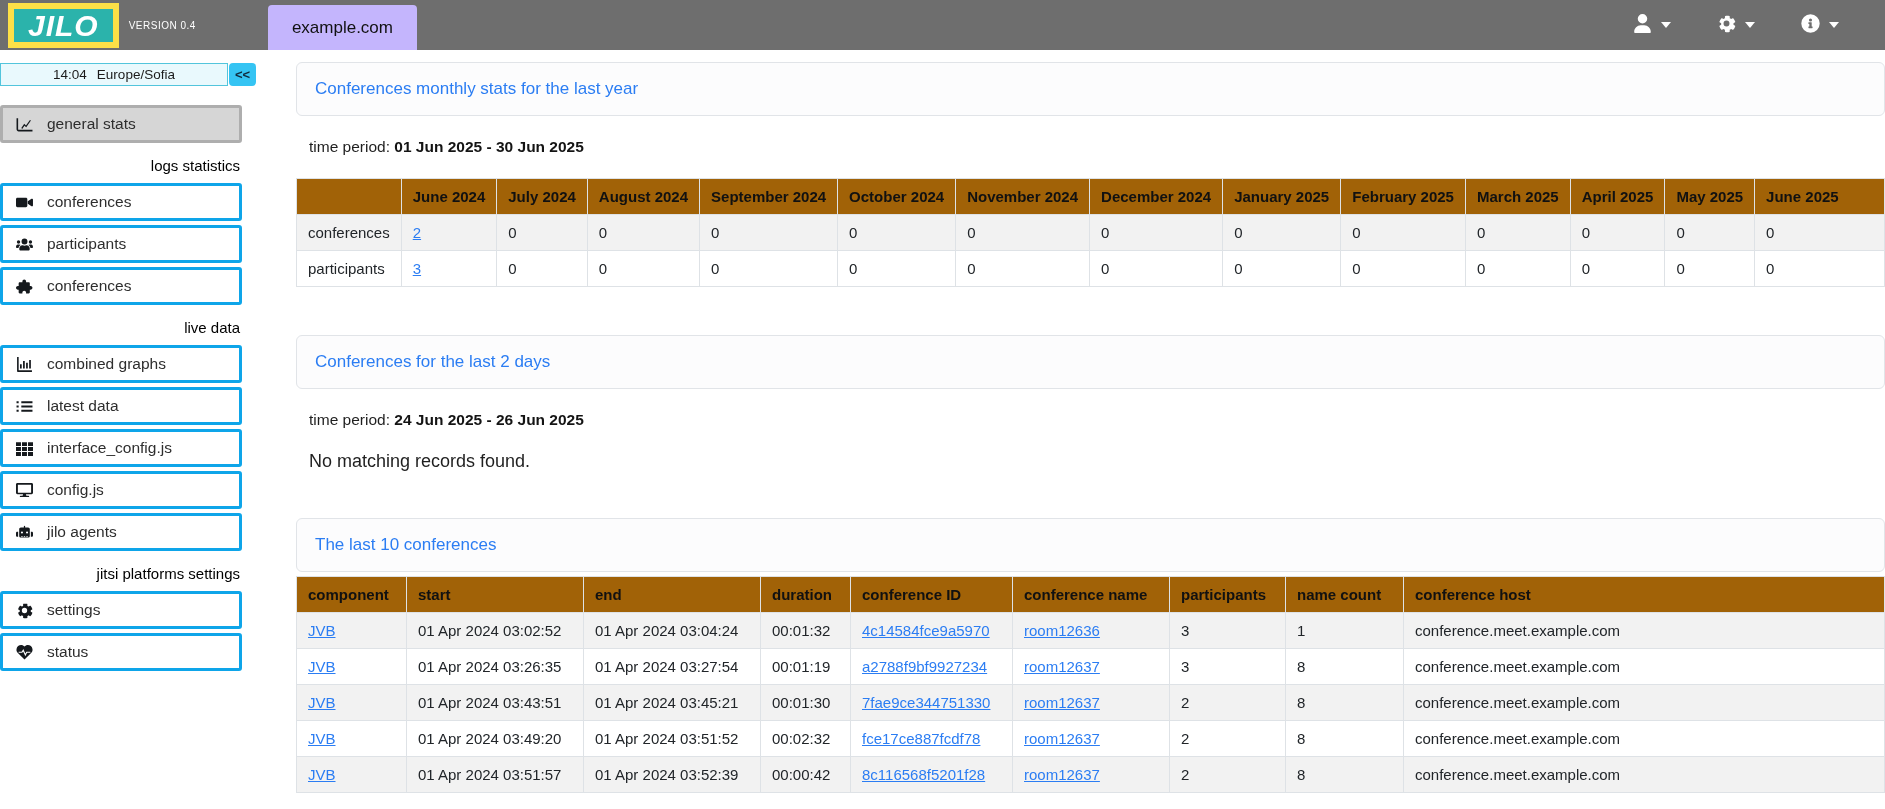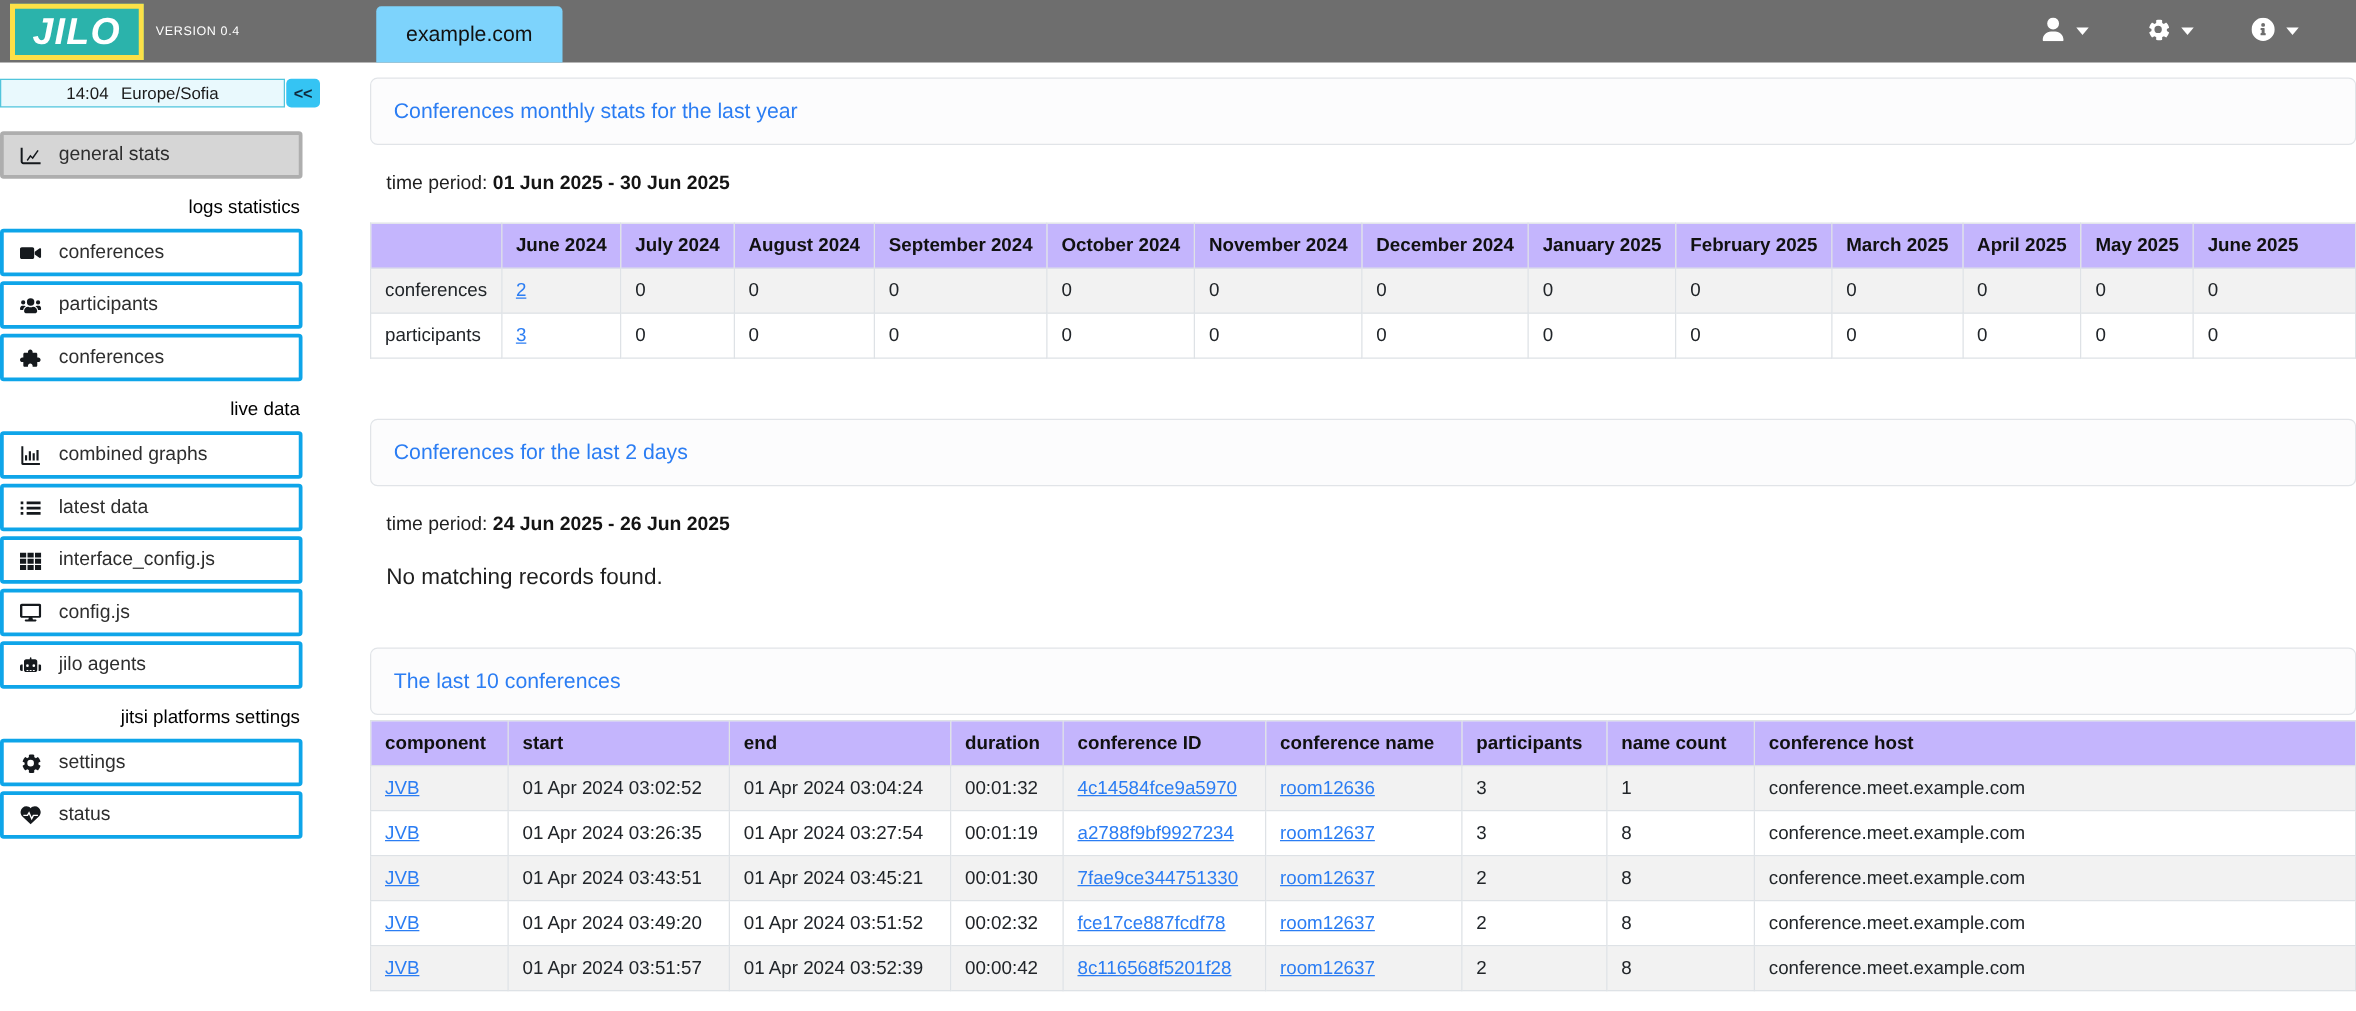--- a/index.html
+++ b/index.html
@@ -9,29 +9,29 @@
     background: #ffffff;
     color: #212529;
     font-size: 15px;
   }
   
   .topbar {
     height: 50px; background: #6e6e6e;
     display: flex; align-items: stretch;
   }
   .logo {
-    margin: 3px 0 2px 8px; background: #2bb3ab; border: 4px solid #fde047;
+    margin: 3px 0 2px 8px; background: #2bb3ab; border: 6px solid #fde047;
     display: flex; align-items: center; padding: 0 14px;
     color: #ffffff; font-weight: bold; font-style: italic;
     font-size: 30px; letter-spacing: 1px;
   }
   .version { color: #ffffff; font-size: 10px; margin-left: 10px; align-self: center; letter-spacing: .5px; }
   .tab {
-    margin-left: 109px; margin-top: 5px; padding: 0 24px;
-    background: #7dd3fc; color: #111; display: flex; align-items: center;
+    margin-left: 72px; margin-top: 5px; padding: 0 24px;
+    background: #c4b5fd; color: #111; display: flex; align-items: center;
     font-size: 17px; border-radius: 4px 4px 0 0; cursor: pointer;
   }
   .topbar-right {
     margin-left: auto; display: flex; align-items: center;
     gap: 46px; padding-right: 46px; color: #ffffff;
   }
   .menu-group { display: flex; align-items: center; gap: 9px; cursor: pointer; }
   .menu-group svg { width: 19px; height: 19px; fill: #ffffff; }
   .caret { width: 0; height: 0; border-left: 5px solid transparent; border-right: 5px solid transparent; border-top: 6px solid #ffffff; }
   
@@ -68,21 +68,21 @@
     border: 1px solid #e1e4e8; border-radius: 6px; background: #fcfcfd;
     padding: 16px 18px; color: #2b7df3; font-size: 17px; margin-bottom: 22px;
   }
   .panel-head.tight { margin-bottom: 4px; margin-top: 12px; }
   .time-period { margin: 0 0 22px 13px; font-size: 15.5px; color: #1f1f1f; }
   .time-period b { color: #141414; }
   .empty-msg { margin: 0 0 46px 13px; font-size: 18px; color: #1f1f1f; }
   
   table { border-collapse: collapse; width: 100%; font-size: 15px; table-layout: auto; }
   th, td { border: 1px solid #dee2e6; padding: 9px 11px; text-align: left; white-space: nowrap; }
-  th { font-weight: bold; color: #111; background: #c4b5fd; }
+  th { font-weight: bold; color: #111; background: #a16207; }
   tbody tr:nth-child(odd) { background: #f2f2f2; }
   tbody tr:nth-child(even) { background: #ffffff; }
   a.lnk { color: #2b7df3; text-decoration: underline; cursor: pointer; }
   .tbl-monthly { margin-bottom: 48px; }
   .tbl-monthly th.c0 { width: 96px; }
   .tbl-monthly th.m0{width:80px}.tbl-monthly th.m1{width:76px}.tbl-monthly th.m2{width:97px}
   .tbl-monthly th.m3{width:123px}.tbl-monthly th.m4{width:104px}.tbl-monthly th.m5{width:120px}
   .tbl-monthly th.m6{width:119px}.tbl-monthly th.m7{width:105px}.tbl-monthly th.m8{width:110px}
   .tbl-monthly th.m9{width:92px}.tbl-monthly th.m10{width:81px}.tbl-monthly th.m11{width:80px}
   .tbl-last10 th.l0{width:110px}.tbl-last10 th.l1{width:177px}.tbl-last10 th.l2{width:177px}

